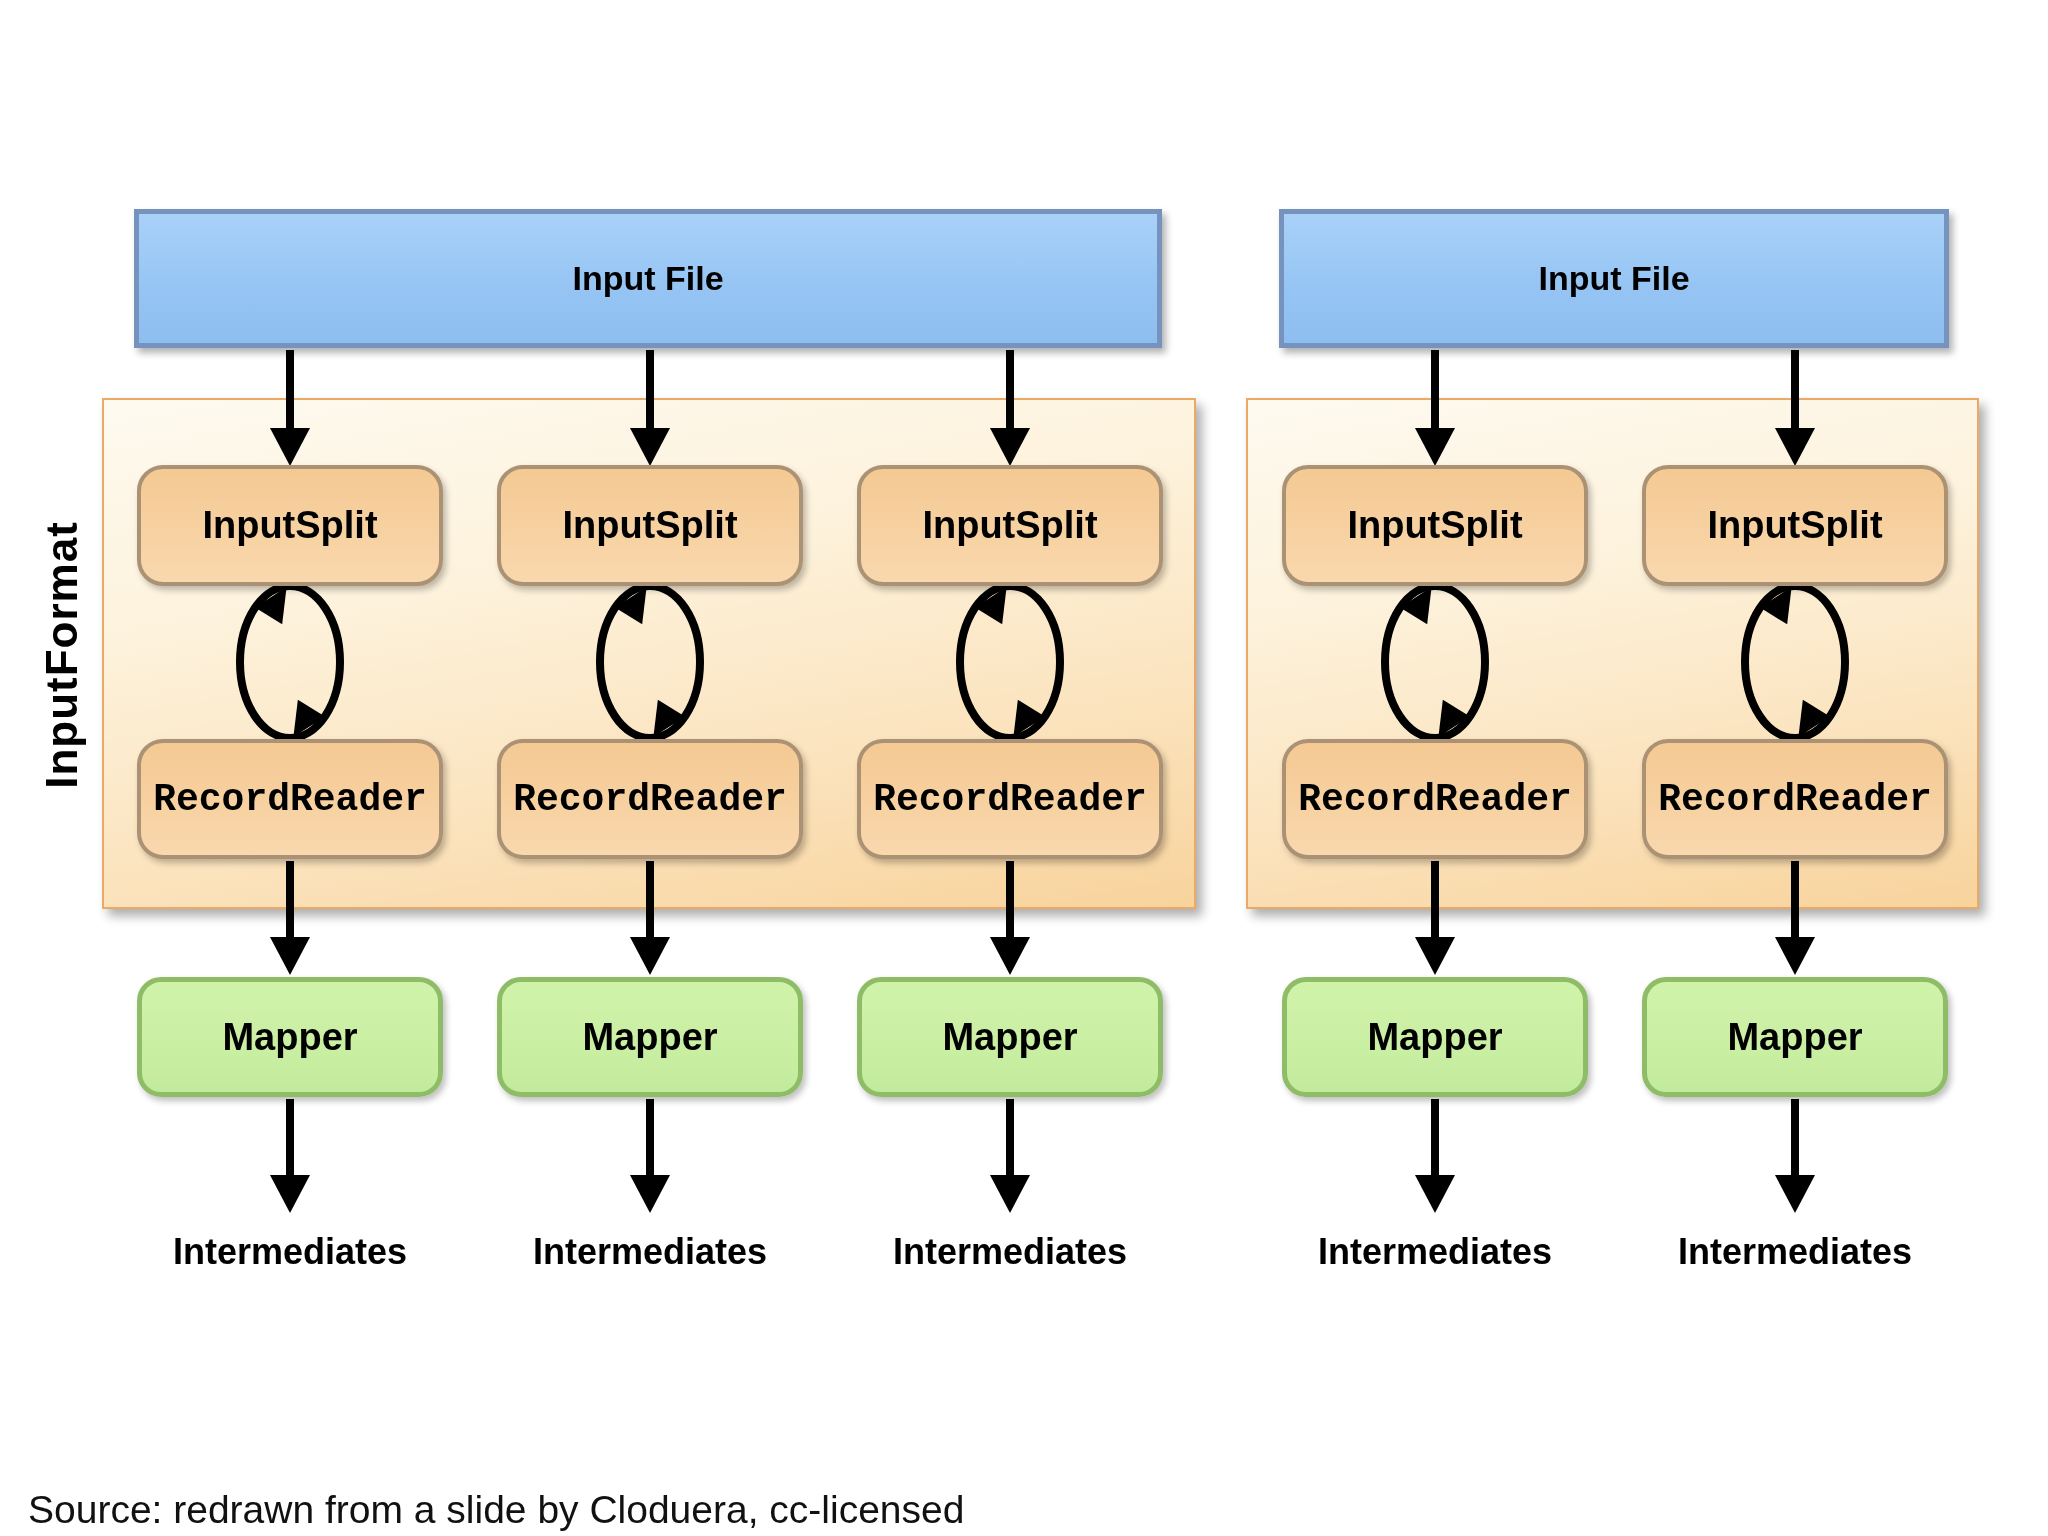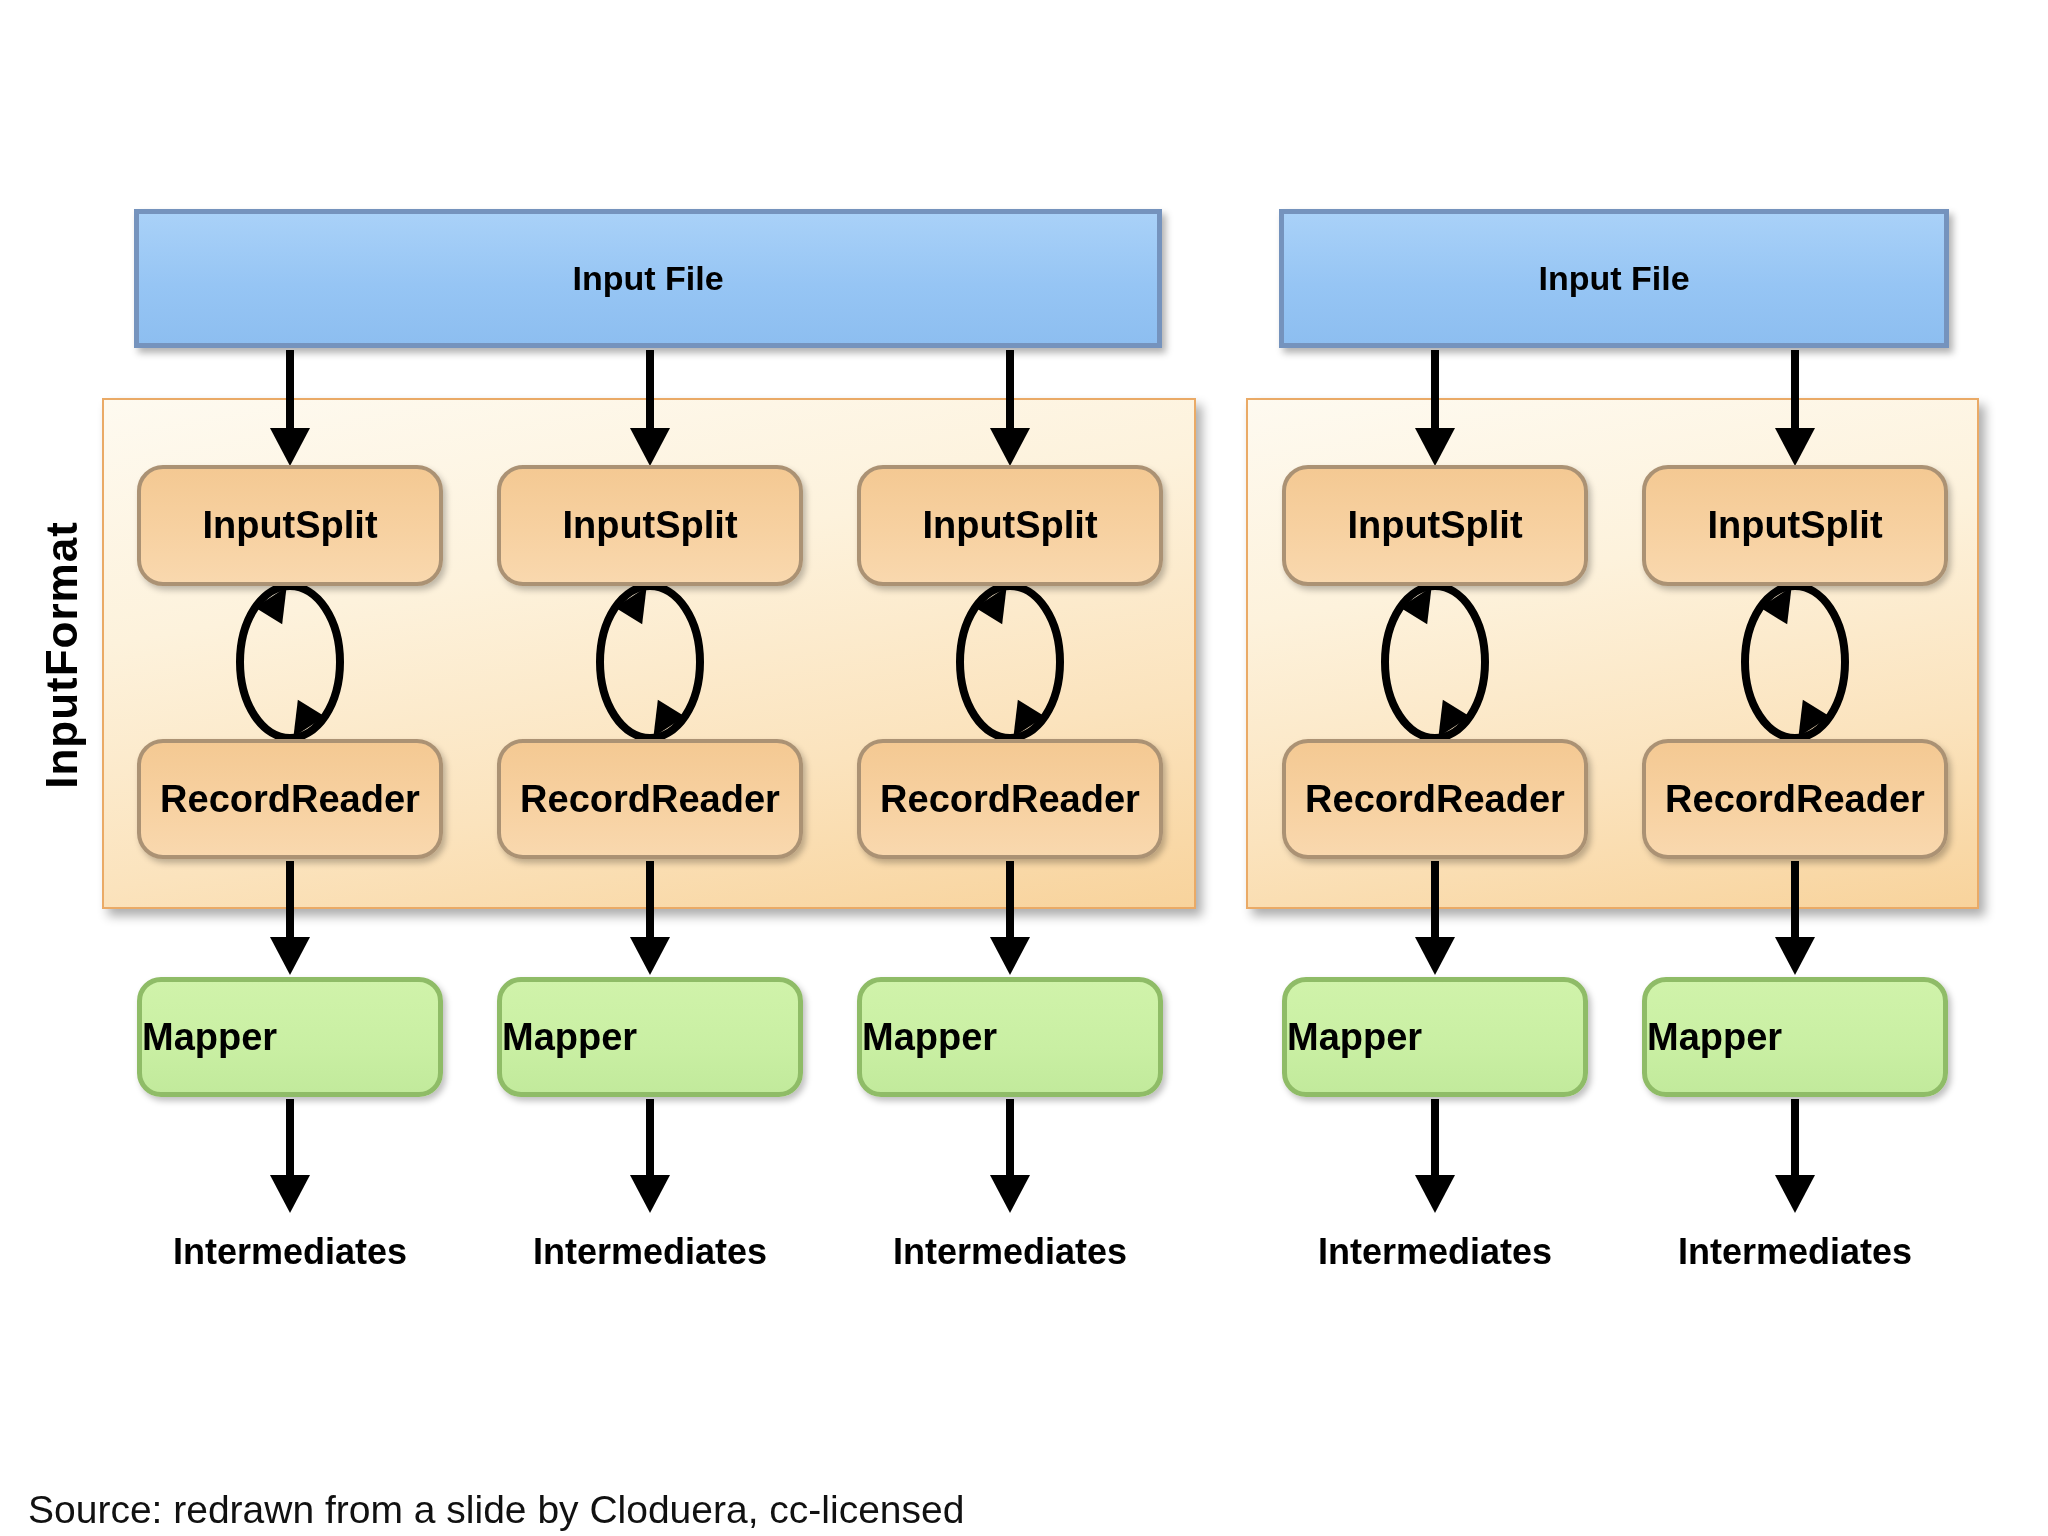--- a/index.html
+++ b/index.html
@@ -32,28 +32,28 @@
   
   .obox{
     position:absolute;width:306px;height:121px;box-sizing:border-box;
     background:linear-gradient(to bottom,#f4c993 0%,#f7d1a1 55%,#f9d8ae 100%);
     border:4px solid #ab9274;border-radius:26px;
     box-shadow:3px 4px 6px rgba(0,0,0,0.25);
     display:flex;align-items:center;justify-content:center;
     font-size:38px;font-weight:bold;
   }
   .split{top:465px;}
-  .reader{top:739px;height:120px;}
+  .reader{top:739px;height:120px;font-family:Liberation Mono, monospace;}
   
   .gbox{
     position:absolute;top:977px;width:306px;height:120px;box-sizing:border-box;
     background:linear-gradient(to bottom,#d0f3aa 0%,#c9efa3 60%,#c2ea9c 100%);
     border:5px solid #8fbc67;border-radius:24px;
     box-shadow:3px 4px 6px rgba(0,0,0,0.25);
-    display:flex;align-items:center;
+    display:flex;align-items:center;justify-content:center;
     font-size:38px;font-weight:bold;
   }
   
   .inter{
     position:absolute;top:1231px;width:306px;text-align:center;
     font-size:36px;font-weight:bold;
   }
   
   #fmtlabel{
     position:absolute;left:-98px;top:625px;width:320px;height:60px;

